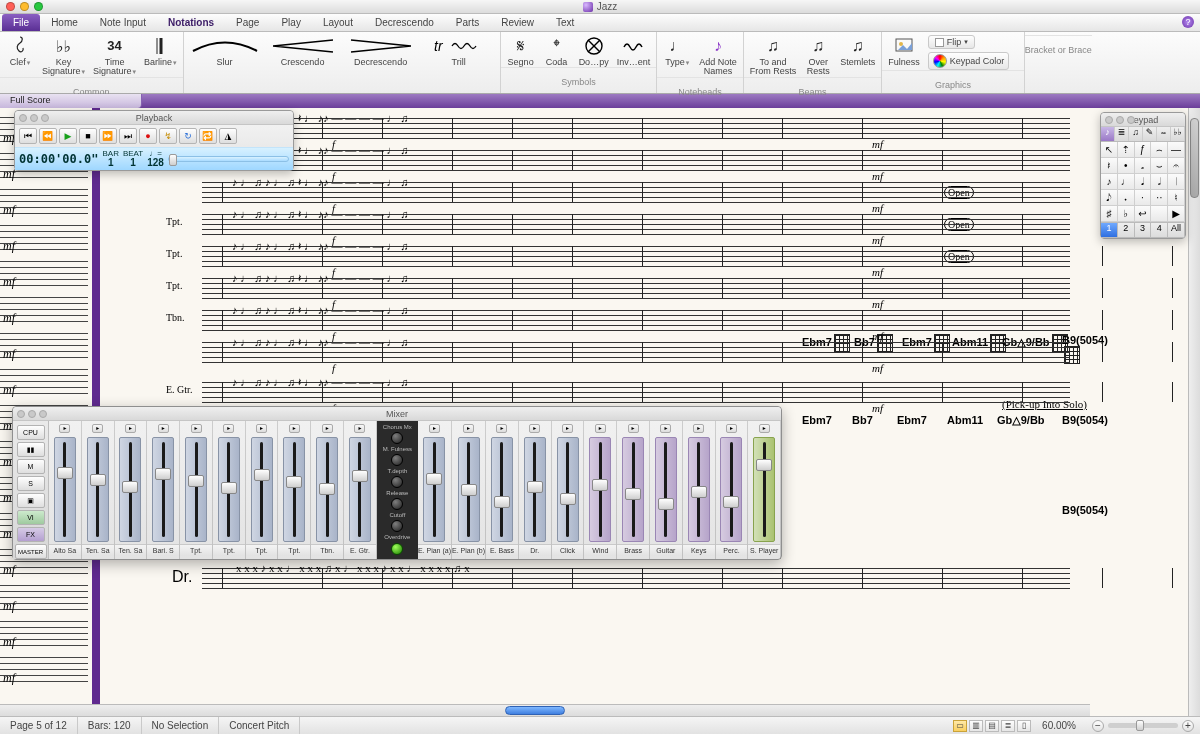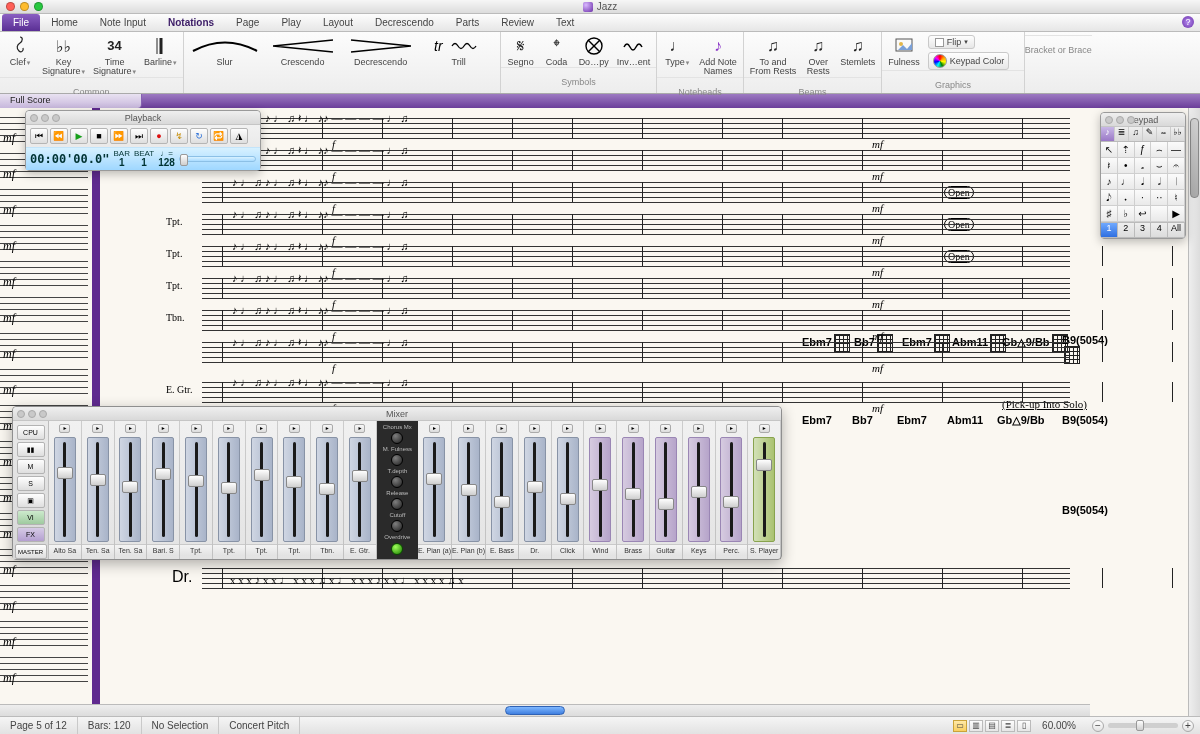--- a/index.html
+++ b/index.html
@@ -62,21 +62,21 @@
 .chdg{display:inline-block;width:16px;height:18px;border:1px solid #222;margin-left:2px;vertical-align:middle;position:relative;background:repeating-linear-gradient(90deg,#222 0 1px,transparent 1px 4px),repeating-linear-gradient(#222 0 1px,transparent 1px 4px)}
 .annot{position:absolute;font:11px "Comic Sans MS";text-decoration:underline}
 
 .vscroll{position:absolute;right:0;top:0;bottom:0;width:12px;background:linear-gradient(90deg,#eee,#dcdcdc);border-left:1px solid #bbb}
 .vscroll .th{position:absolute;left:1px;right:1px;top:10px;height:80px;background:linear-gradient(#d0d0d0,#a9a9a9);border:1px solid #888;border-radius:4px}
 
 .hscroll{position:absolute;left:0;right:110px;bottom:0;height:12px;background:linear-gradient(#eee,#dcdcdc);border-top:1px solid #bbb}
 .hscroll .th{position:absolute;top:1px;bottom:1px;left:505px;width:60px;background:linear-gradient(#7fb8ff,#3f7fe0);border:1px solid #2f62b4;border-radius:5px}
 
 
-.playback{position:absolute;left:25px;top:110px;width:236px;background:linear-gradient(#f6f6f6,#e2e2e2);border:1px solid #9a9a9a;border-radius:4px;box-shadow:0 3px 10px rgba(0,0,0,.25)}
+.playback{position:absolute;left:14px;top:110px;width:280px;background:linear-gradient(#f6f6f6,#e2e2e2);border:1px solid #9a9a9a;border-radius:4px;box-shadow:0 3px 10px rgba(0,0,0,.25)}
 .pnl-title{height:14px;display:flex;align-items:center;font-size:9px;color:#555;position:relative;background:linear-gradient(#efefef,#d9d9d9);border-bottom:1px solid #c5c5c5;border-radius:4px 4px 0 0}
 .pnl-title .t{margin:0 auto}
 .pnl-title .dots{position:absolute;left:4px;display:flex;gap:3px}
 .pnl-title .d{width:8px;height:8px;border-radius:50%;background:#c9c9c9;border:1px solid #aaa}
 .pbrow{display:flex;gap:2px;padding:3px 4px;align-items:center}
 .pbtn{width:18px;height:16px;background:linear-gradient(#fefefe,#dedede);border:1px solid #b5b5b5;border-radius:2px;display:flex;align-items:center;justify-content:center;font-size:9px;cursor:pointer}
 .pbtn.play{color:#17a01a}.pbtn.stop{color:#000}.pbtn.rec{color:#d11}
 .tc{display:flex;align-items:center;gap:4px;padding:2px 4px;background:linear-gradient(#d7f1ff,#9fd7ff);border-top:1px solid #c3e4fa}
 .tc .big{font:600 12px monospace;color:#033}
 .tc .cell{font-size:8px;color:#033;text-align:center;line-height:1}
@@ -734,21 +734,21 @@
         <div class="bar" style="left: 310px;"></div>
         <div class="bar" style="left: 370px;"></div>
         <div class="bar" style="left: 440px;"></div>
         <div class="bar" style="left: 520px;"></div>
         <div class="bar" style="left: 580px;"></div>
         <div class="bar" style="left: 660px;"></div>
         <div class="bar" style="left: 740px;"></div>
         <div class="bar" style="left: 820px;"></div>
         <div class="bar" style="left: 900px;"></div>
         <div class="bar" style="left: 970px;"></div>
-        <div class="notes" style="left: 28px; top: -2px; margin-top: 12px;">x x x ♪ x x ♩ x x x ♫ x ♩ x x x ♪ x x ♩ x x x x ♫ x</div>
+        <div class="notes" style="left: 34px; top: -2px;">x x x ♪ x x ♩ x x x ♫ x ♩ x x x ♪ x x ♩ x x x x ♫ x</div>
       </div>
     </div>
 
   <div class="vscroll">
       <div class="th"></div>
     </div>
   <div class="hscroll">
       <div class="th"></div>
     </div>
 </div>

